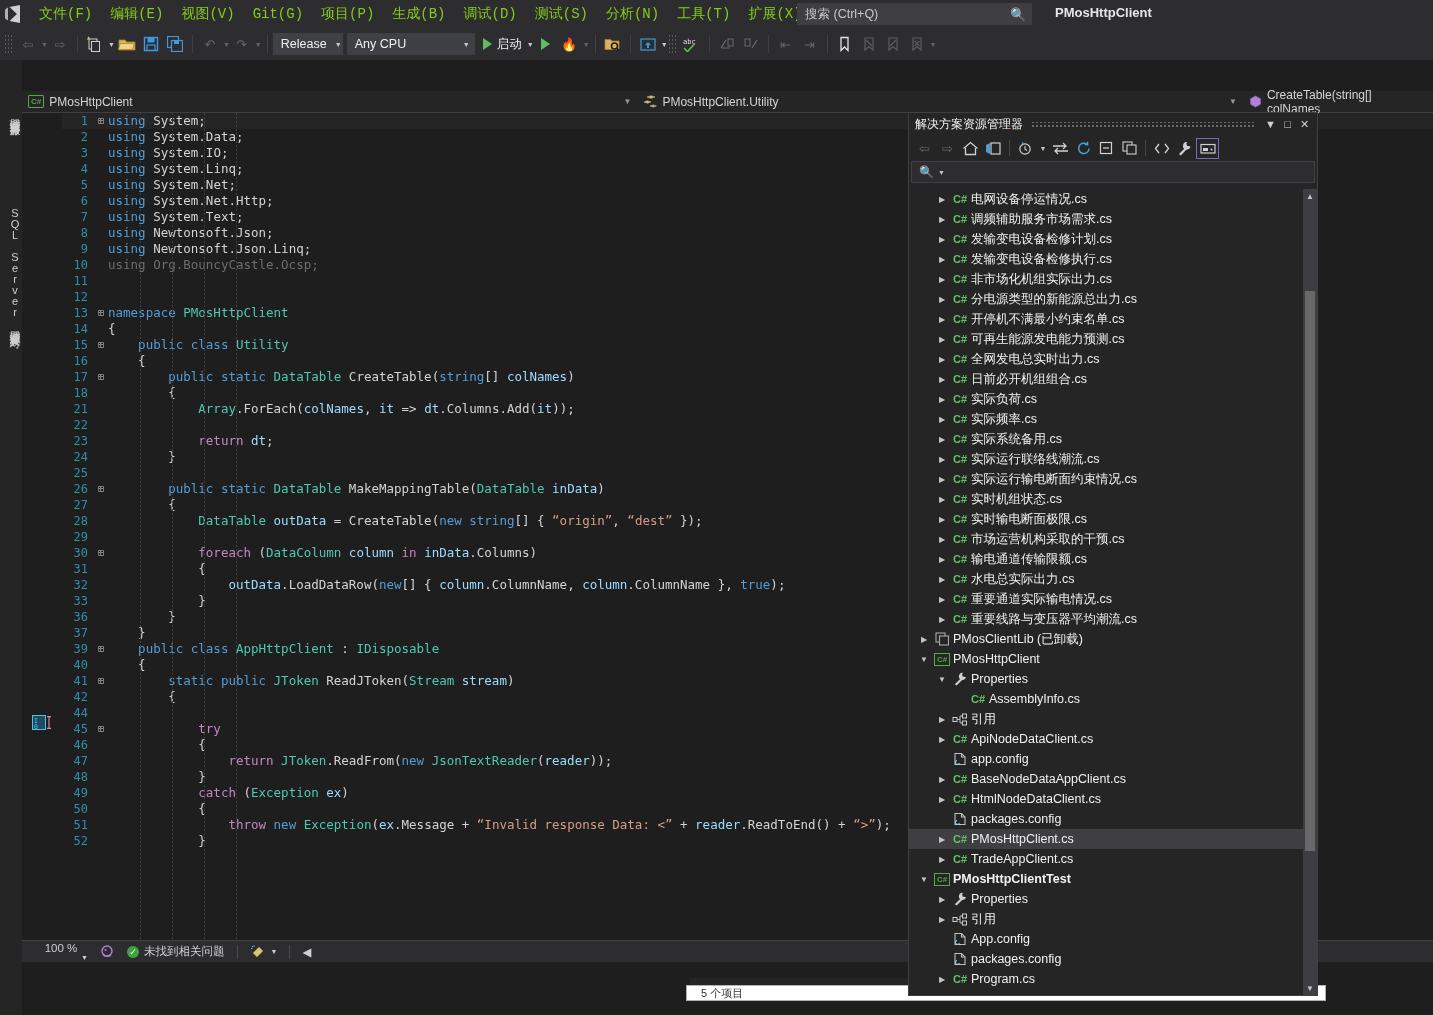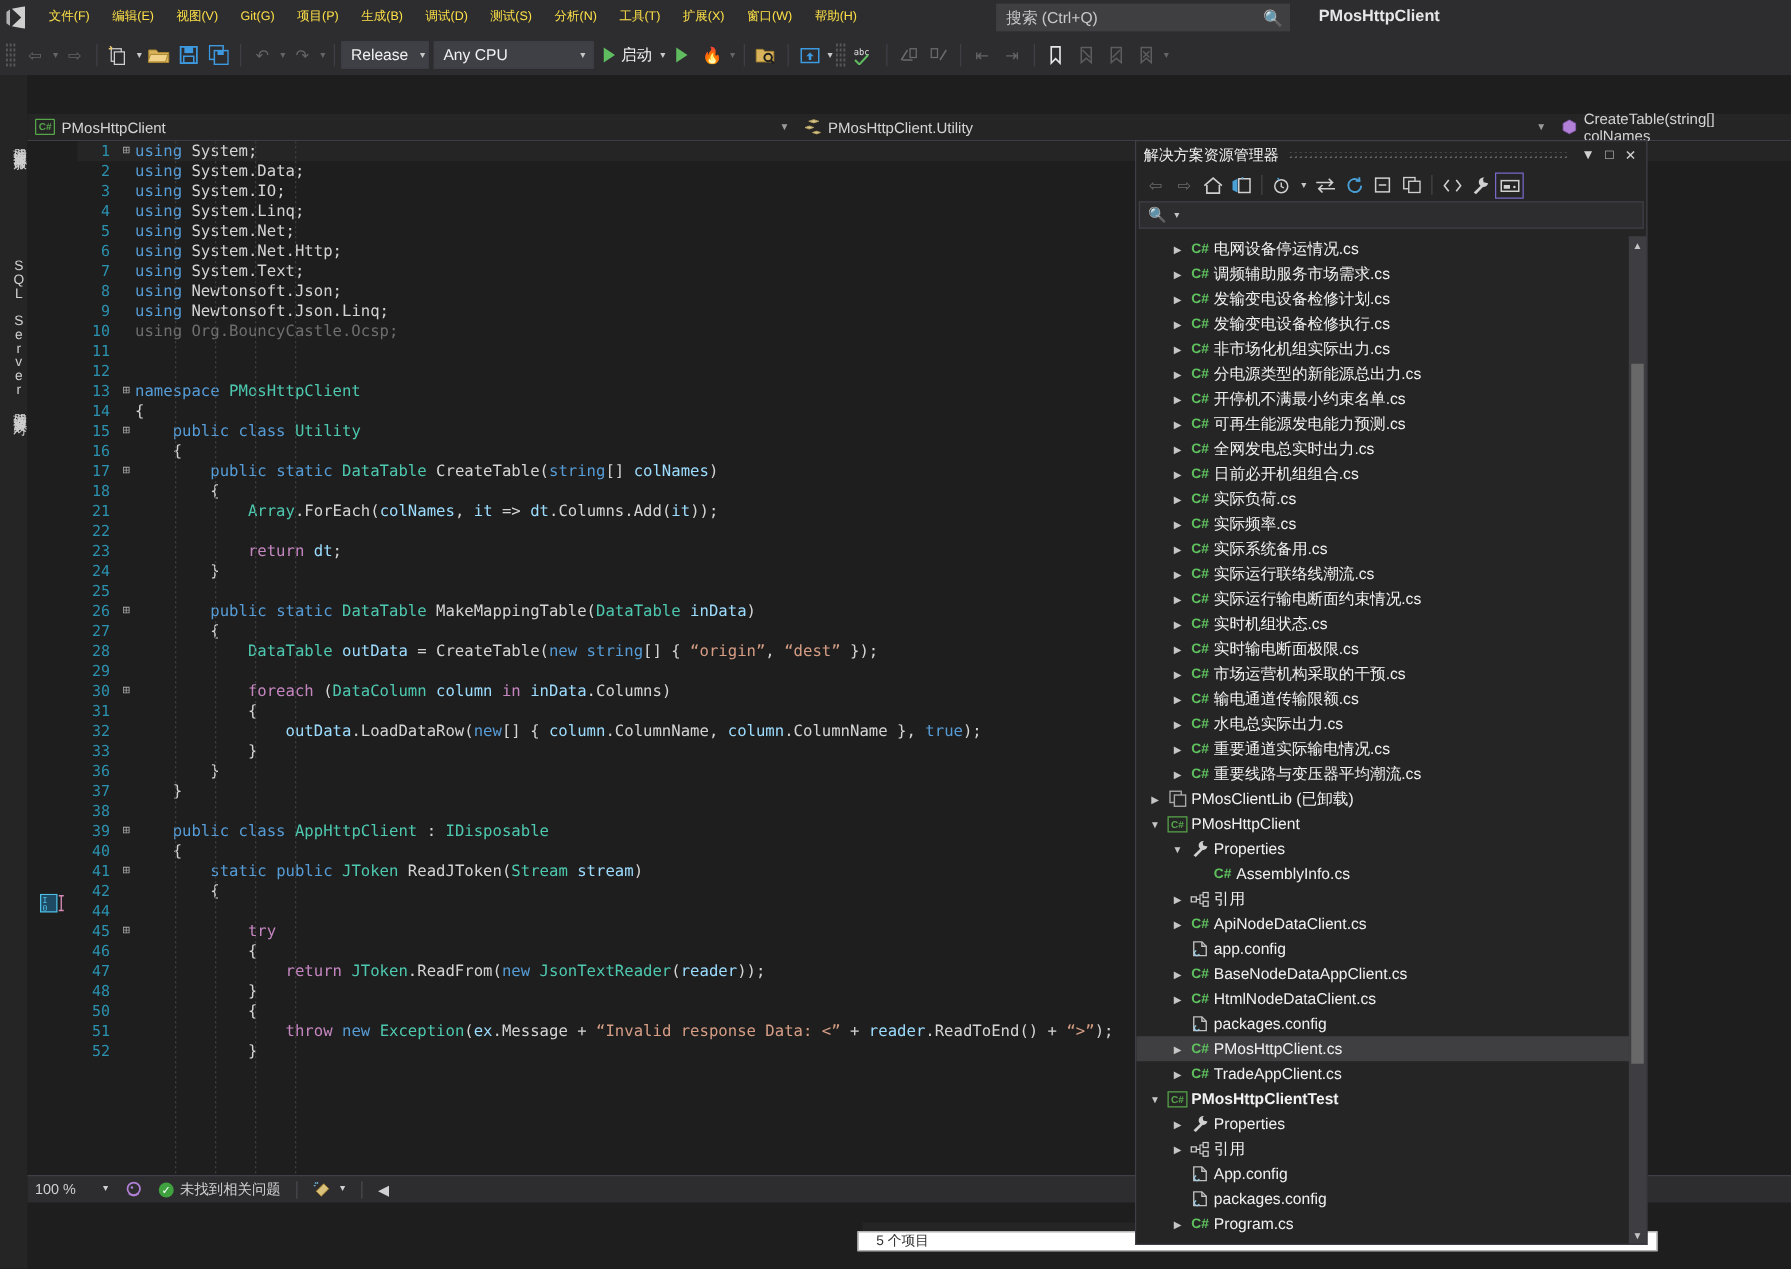--- a/index.html
+++ b/index.html
@@ -14,22 +14,23 @@
   
   .menubar {
     position: absolute; top: 0; left: 0; width: 1433px; height: 28px;
     background: #2d2d30; display: flex; align-items: center;
   }
   .vs-logo {
     width: 30px; height: 28px; display: flex; align-items: center; justify-content: center;
     color: #9b9b9b; font-size: 17px;
   }
   .menu-item {
-    padding: 4px 9px; color: #fde047; font-size: 10px; white-space: nowrap;
+    padding: 4px 9px; color: #84cc16; font-size: 14px; white-space: nowrap;
     line-height: 18px;
+    font-family: Liberation Mono, monospace;
   }
   .qsearch {
     position: absolute; left: 797px; top: 3px; width: 235px; height: 22px;
     background: #3f3f41; border: 1px solid #3f3f41;
     display: flex; align-items: center; padding: 0 4px 0 7px;
   }
   .qsearch .ph { color: #c8c8c8; font-size: 12.5px; flex: 1; }
   .qsearch .mag { color: #c8c8c8; font-size: 13px; }
   .sol-name {
     position: absolute; left: 1055px; top: 5px;
@@ -134,21 +135,21 @@
     background-image: linear-gradient(to bottom, #404040 50%, transparent 50%);
     background-size: 1px 4px; }
 
   
   .editstrip {
     position: absolute; left: 22px; top: 940px; width: 1411px; height: 22px;
     background: #2d2d30; display: flex; align-items: center;
     border-top: 1px solid #3f3f46;
   }
   .zoombox { display: flex; align-items: center; width: 72px; padding-left: 6px;
-    color: #d0d0d0; font-size: 11.5px; }
+    color: #d0d0d0; font-size: 11.5px; flex-direction: column; }
   .zoombox .cv { font-size: 7px; margin-left: auto; margin-right: 6px; }
   .estrip-item { display: flex; align-items: center; color: #d0d0d0; font-size: 11.5px; padding: 0 6px; }
   .okdot { width: 12px; height: 12px; border-radius: 50%; background: #3fa23f; color: #fff;
     font-size: 9px; display: flex; align-items: center; justify-content: center; margin-right: 5px; }
   .estrip-sep { width: 1px; height: 14px; background: #4a4a4f; margin: 0 6px; }
 
   
   .statusbar {
     position: absolute; left: 0; bottom: 0; width: 1433px; height: 26px;
     background: #2d2d30; display: flex; align-items: center;
@@ -448,30 +449,30 @@
           <div class="code-line"><span class="ln">26</span><span class="fold">⊞</span><span class="ctext">        <span class="kw">public</span> <span class="kw">static</span> <span class="typ">DataTable</span> <span class="id">MakeMappingTable</span>(<span class="typ">DataTable</span> <span class="prm">inData</span>)</span></div>
           <div class="code-line"><span class="ln">27</span><span class="fold"></span><span class="ctext">        {</span></div>
           <div class="code-line"><span class="ln">28</span><span class="fold"></span><span class="ctext">            <span class="typ">DataTable</span> <span class="prm">outData</span> = <span class="id">CreateTable</span>(<span class="kw">new</span> <span class="kw">string</span>[] { <span class="str">“origin”</span>, <span class="str">“dest”</span> });</span></div>
           <div class="code-line"><span class="ln">29</span><span class="fold"></span><span class="ctext"></span></div>
           <div class="code-line"><span class="ln">30</span><span class="fold">⊞</span><span class="ctext">            <span class="kw2">foreach</span> (<span class="typ">DataColumn</span> <span class="prm">column</span> <span class="kw2">in</span> <span class="prm">inData</span><span class="id">.Columns</span>)</span></div>
           <div class="code-line"><span class="ln">31</span><span class="fold"></span><span class="ctext">            {</span></div>
           <div class="code-line"><span class="ln">32</span><span class="fold"></span><span class="ctext">                <span class="prm">outData</span><span class="id">.LoadDataRow</span>(<span class="kw">new</span>[] { <span class="prm">column</span><span class="id">.ColumnName</span>, <span class="prm">column</span><span class="id">.ColumnName</span> }, <span class="kw">true</span>);</span></div>
           <div class="code-line"><span class="ln">33</span><span class="fold"></span><span class="ctext">            }</span></div>
           <div class="code-line"><span class="ln">36</span><span class="fold"></span><span class="ctext">        }</span></div>
           <div class="code-line"><span class="ln">37</span><span class="fold"></span><span class="ctext">    }</span></div>
-          <div class="code-line"><span class="ln">38</span><span class="fold"></span><span class="ctext"></span></div>
           <div class="code-line"><span class="ln">39</span><span class="fold">⊞</span><span class="ctext">    <span class="kw">public</span> <span class="kw">class</span> <span class="typ">AppHttpClient</span> : <span class="typ">IDisposable</span></span></div>
           <div class="code-line"><span class="ln">40</span><span class="fold"></span><span class="ctext">    {</span></div>
           <div class="code-line"><span class="ln">41</span><span class="fold">⊞</span><span class="ctext">        <span class="kw">static</span> <span class="kw">public</span> <span class="typ">JToken</span> <span class="id">ReadJToken</span>(<span class="typ">Stream</span> <span class="prm">stream</span>)</span></div>
           <div class="code-line"><span class="ln">42</span><span class="fold"></span><span class="ctext">        {</span></div>
           <div class="code-line"><span class="ln">44</span><span class="fold"></span><span class="ctext"></span></div>
           <div class="code-line"><span class="ln">45</span><span class="fold">⊞</span><span class="ctext">            <span class="kw2">try</span></span></div>
           <div class="code-line"><span class="ln">46</span><span class="fold"></span><span class="ctext">            {</span></div>
           <div class="code-line"><span class="ln">47</span><span class="fold"></span><span class="ctext">                <span class="kw2">return</span> <span class="typ">JToken</span><span class="id">.</span><span class="id">ReadFrom</span>(<span class="kw">new</span> <span class="typ">JsonTextReader</span>(<span class="prm">reader</span>));</span></div>
           <div class="code-line"><span class="ln">48</span><span class="fold"></span><span class="ctext">            }</span></div>
+          <div class="code-line"><span class="ln">49</span><span class="fold"></span><span class="ctext">            <span class="kw2">catch</span> (<span class="typ">Exception</span> <span class="prm">ex</span>)</span></div>
           <div class="code-line"><span class="ln">50</span><span class="fold"></span><span class="ctext">            {</span></div>
           <div class="code-line"><span class="ln">51</span><span class="fold"></span><span class="ctext">                <span class="kw2">throw</span> <span class="kw">new</span> <span class="typ">Exception</span>(<span class="prm">ex</span><span class="id">.Message</span> + <span class="str">“Invalid response Data: &lt;”</span> + <span class="prm">reader</span><span class="id">.ReadToEnd</span>() + <span class="str">“&gt;”</span>);</span></div>
           <div class="code-line"><span class="ln">52</span><span class="fold"></span><span class="ctext">            }</span></div>
         </div>
     </div>
   </div>
 
   <div class="editstrip">
     <div class="zoombox">
       <span>100 %</span>

